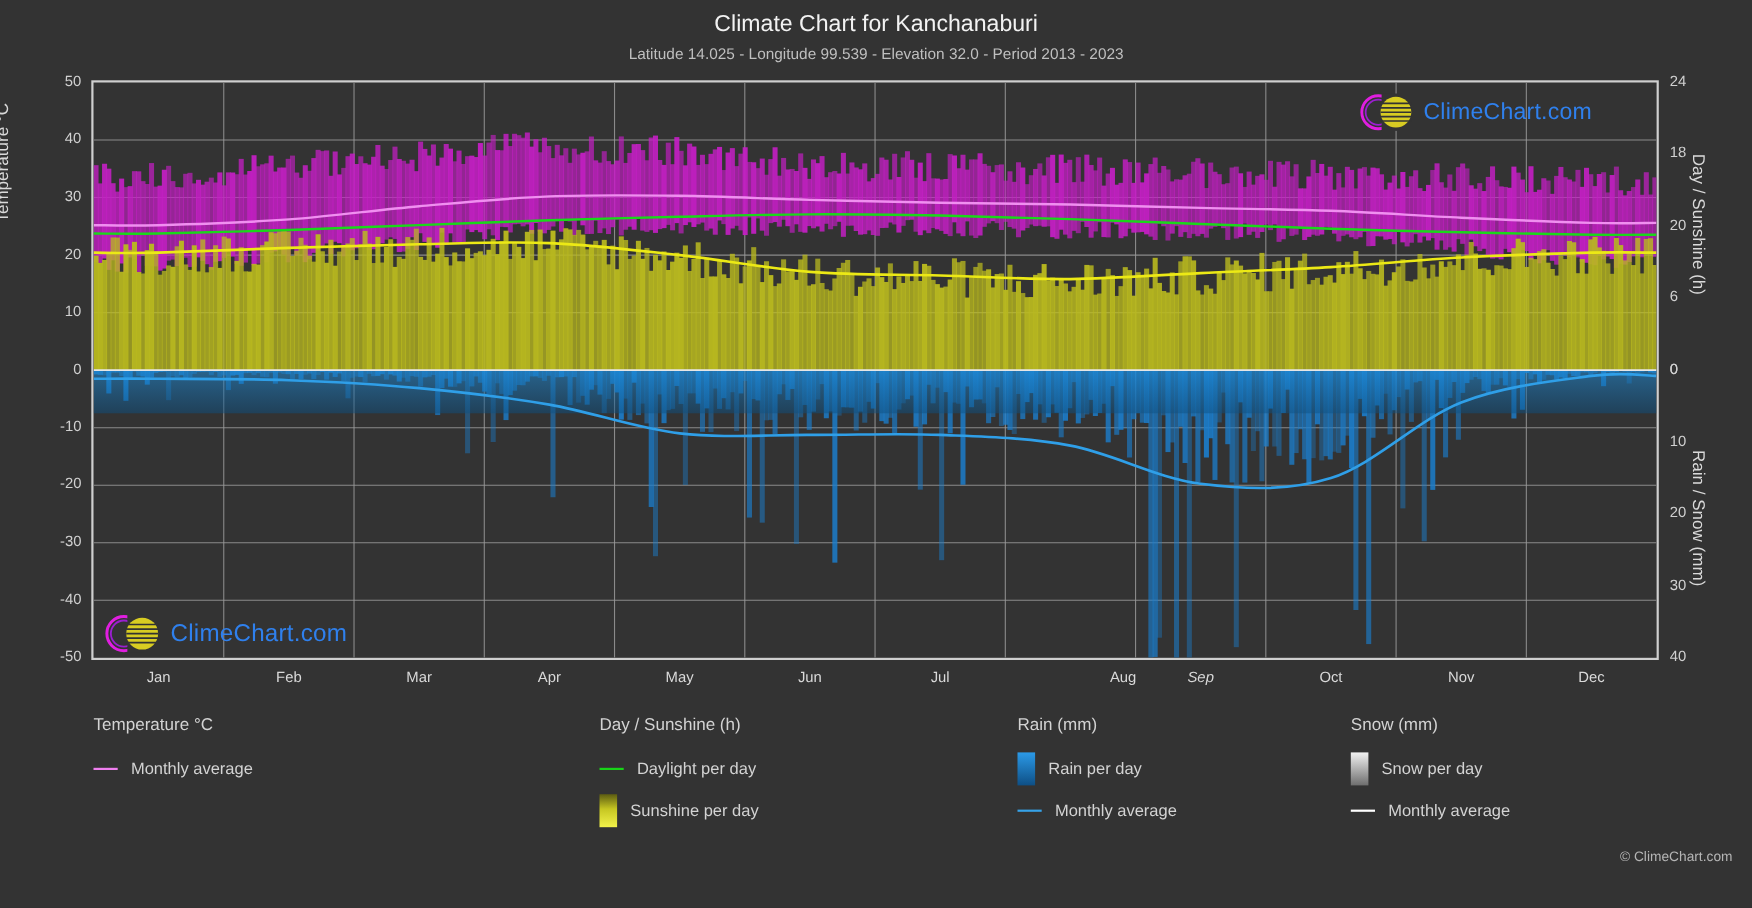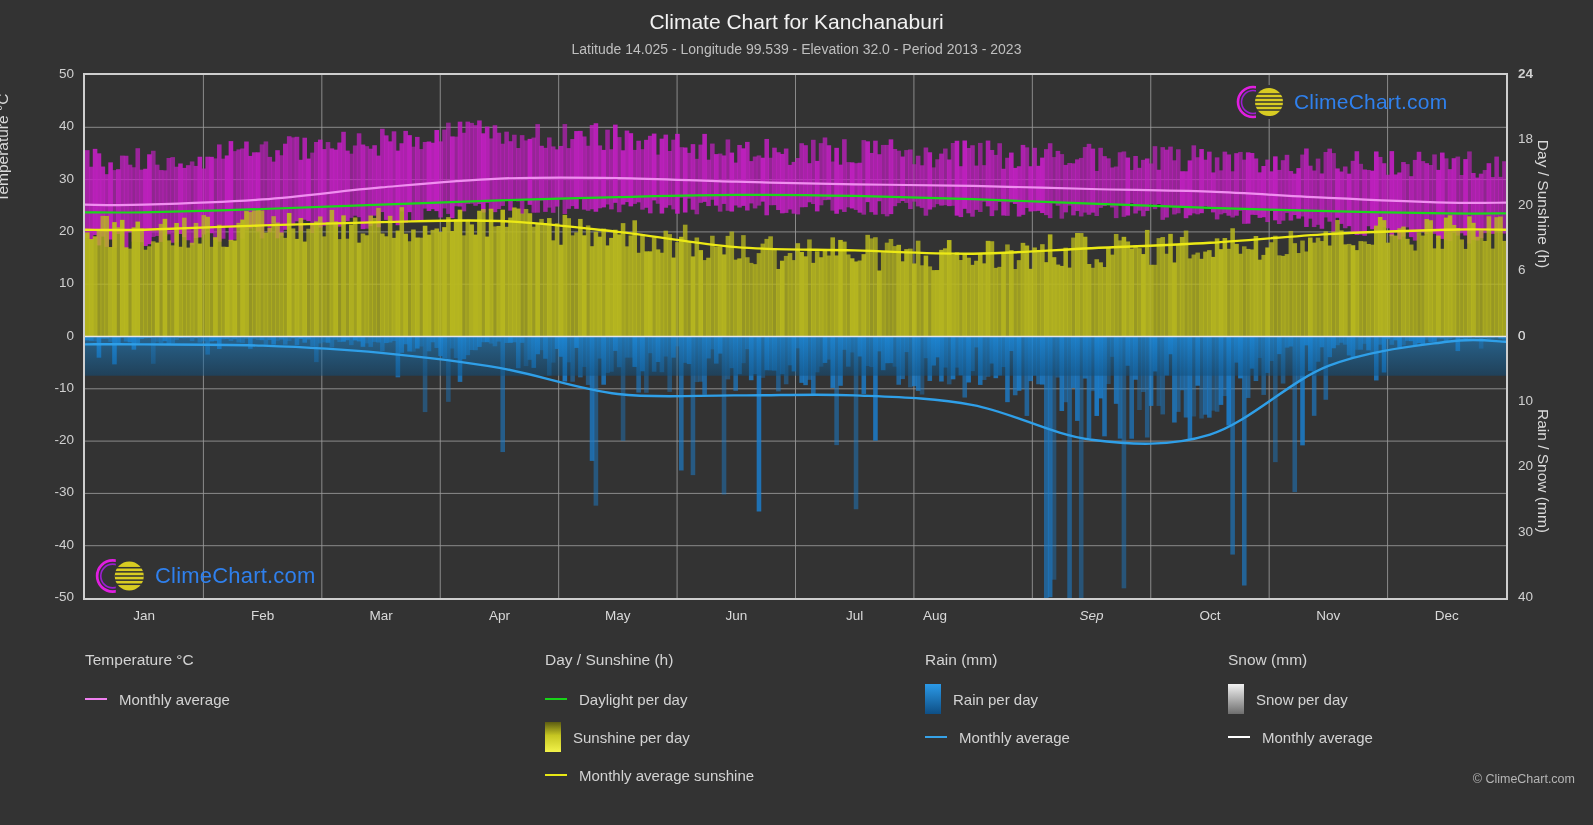--- a/index.html
+++ b/index.html
@@ -95,42 +95,42 @@
     <div class="tick-label tick-left" style="left: 28px; top: 222.9px;">20</div>
     <div class="tick-label tick-left" style="left: 28px; top: 275.2px;">10</div>
     <div class="tick-label tick-left" style="left: 28px; top: 327.5px;">0</div>
     <div class="tick-label tick-left" style="left: 28px; top: 379.8px;">-10</div>
     <div class="tick-label tick-left" style="left: 28px; top: 432.1px;">-20</div>
     <div class="tick-label tick-left" style="left: 28px; top: 484.4px;">-30</div>
     <div class="tick-label tick-left" style="left: 28px; top: 536.7px;">-40</div>
     <div class="tick-label tick-left" style="left: 28px; top: 589px;">-50</div>
   </div>
 <div id="ticks-right-top">
-    <div class="tick-label tick-right" style="left: 1518px; top: 66px; font-weight: bold;">24</div>
+    <div class="tick-label tick-right" style="left: 1518px; top: 66px;">24</div>
     <div class="tick-label tick-right" style="left: 1518px; top: 131.375px;">18</div>
     <div class="tick-label tick-right" style="left: 1518px; top: 196.75px;">20</div>
     <div class="tick-label tick-right" style="left: 1518px; top: 262.125px;">6</div>
     <div class="tick-label tick-right" style="left: 1518px; top: 327.5px;">0</div>
   </div>
 <div id="ticks-right-bot">
     <div class="tick-label tick-right" style="left: 1518px; top: 327.5px;">0</div>
     <div class="tick-label tick-right" style="left: 1518px; top: 392.875px;">10</div>
     <div class="tick-label tick-right" style="left: 1518px; top: 458.25px;">20</div>
     <div class="tick-label tick-right" style="left: 1518px; top: 523.625px;">30</div>
     <div class="tick-label tick-right" style="left: 1518px; top: 589px;">40</div>
   </div>
 <div id="ticks-x">
     <div class="month-label" style="left: 99.2083px;">Jan</div>
     <div class="month-label" style="left: 217.625px;">Feb</div>
     <div class="month-label" style="left: 336.042px;">Mar</div>
     <div class="month-label" style="left: 454.458px;">Apr</div>
     <div class="month-label" style="left: 572.875px;">May</div>
     <div class="month-label" style="left: 691.292px;">Jun</div>
     <div class="month-label" style="left: 809.708px;">Jul</div>
-    <div class="month-label" style="left: 890px;">Aug</div>
+    <div class="month-label" style="left: 976px;">Aug</div>
     <div class="month-label" style="left: 1046.54px; font-style: italic;">Sep</div>
     <div class="month-label" style="left: 1164.96px;">Oct</div>
     <div class="month-label" style="left: 1283.38px;">Nov</div>
     <div class="month-label" style="left: 1401.79px;">Dec</div>
   </div>
 
 <div id="plot-area">
   <svg id="plot-svg" width="1421" height="523">
     <defs>
       <linearGradient id="gradTemp" x1="0" y1="0" x2="0" y2="1">
@@ -1339,26 +1339,20 @@
       <div class="legend-row">
         <div class="sw-wrap">
           <div class="sw-line" style="border-top-color: rgb(24, 212, 24);"></div>
         </div>
         <span class="legend-txt">Daylight per day</span>
       </div>
       <div class="legend-row">
         <div class="sw-box" style="background: linear-gradient(rgb(92, 92, 18) 0%, rgb(198, 198, 34) 45%, rgb(242, 242, 74) 100%);"></div>
         <span class="legend-txt">Sunshine per day</span>
       </div>
-      <div class="legend-row">
-        <div class="sw-wrap">
-          <div class="sw-line" style="border-top-color: rgb(232, 232, 21);"></div>
-        </div>
-        <span class="legend-txt">Monthly average sunshine</span>
-      </div>
     </div>
   <div class="legend-col" id="legend-rain" style="left:925px;">
       <div class="legend-head">Rain (mm)</div>
       <div class="legend-row">
         <div class="sw-box" style="background: linear-gradient(rgb(43, 154, 232) 0%, rgb(14, 79, 133) 100%);"></div>
         <span class="legend-txt">Rain per day</span>
       </div>
       <div class="legend-row">
         <div class="sw-wrap">
           <div class="sw-line" style="border-top-color: rgb(54, 162, 232);"></div>

